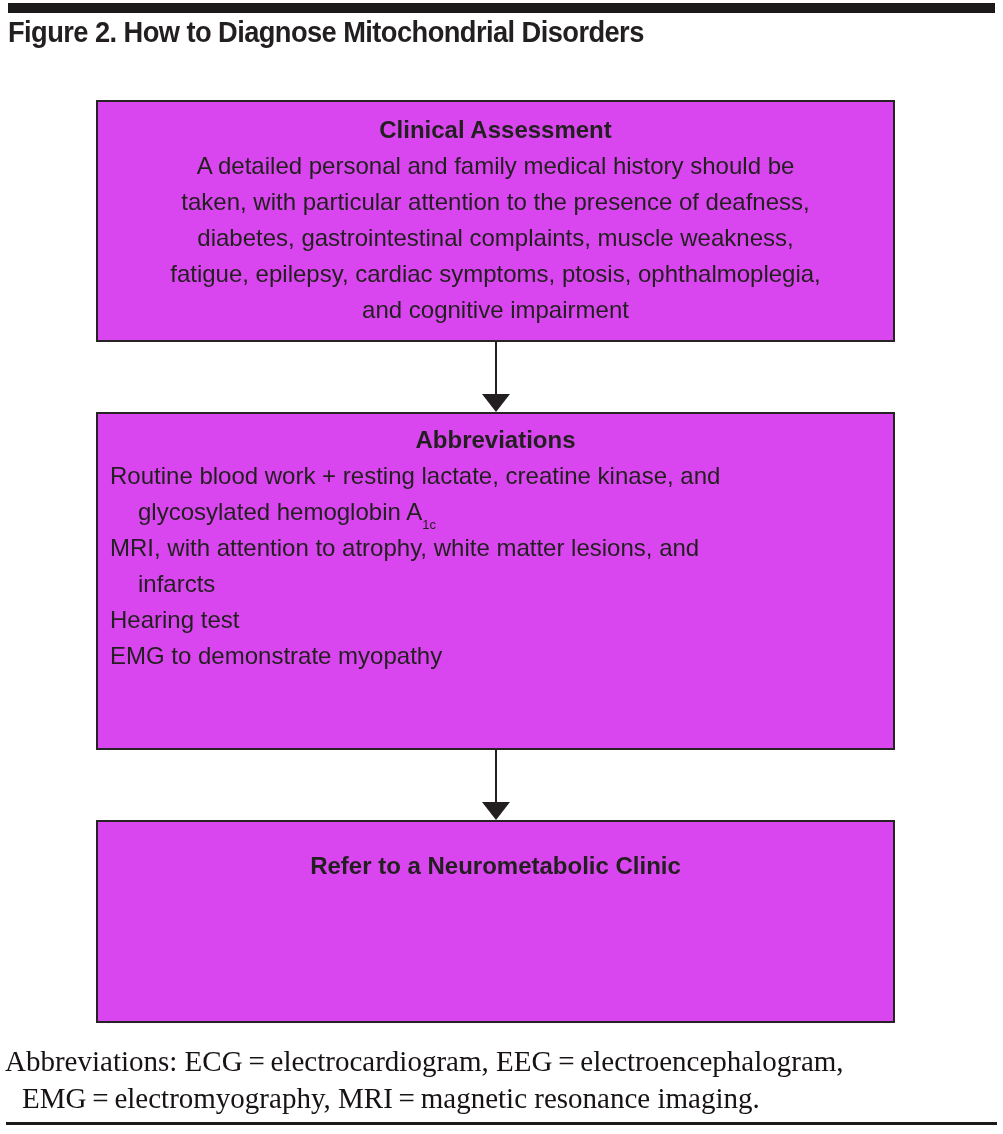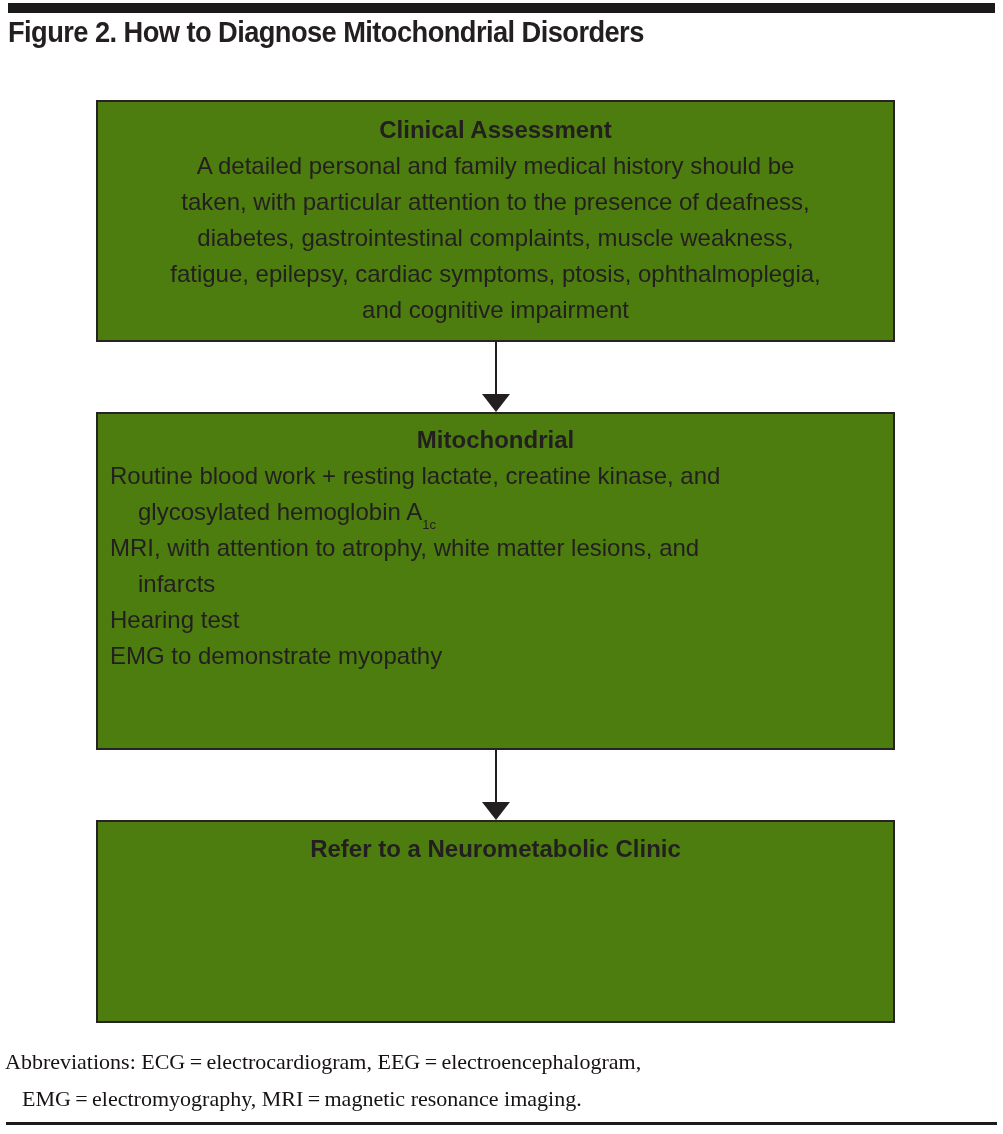--- a/index.html
+++ b/index.html
@@ -14,45 +14,45 @@
   }
   .figure-title {
     position:absolute; left:8px; top:16px; margin:0;
     font-size:29px; font-weight:700; letter-spacing:-0.6px; white-space:nowrap;
     transform:scaleX(0.94); transform-origin:0 50%;
     color:#231f20;
   }
   .flowchart { position:absolute; left:96px; top:100px; width:799px; }
   .box {
     box-sizing:border-box; width:100%;
-    background:#4d7c0f; border:2px solid #272324;
+    background:#d946ef; border:2px solid #272324;
     font-size:24px; line-height:36px; color:#231f20;
   }
   .box-heading { font-weight:700; text-align:center; }
   .box-1 { height:242px; padding:10px 22px; text-align:center; }
   .box-2 { height:338px; padding:8px 12px 2px 12px; text-align:left; }
-  .box-3 { height:203px; padding:9px 22px; text-align:center; }
+  .box-3 { height:203px; padding:26px 22px; text-align:center; }
   .pre { white-space:pre-line; }
   .inv-item { padding-left:28px; text-indent:-28px; }
   sub.a1c { font-size:13px; line-height:0; position:relative; bottom:-3px; }
   .arrow { position:relative; height:70px; }
   .arrow-line {
     position:absolute; left:50%; margin-left:-1px; top:0;
     width:2px; height:52px; background:#231f20;
   }
   .arrow-head {
     position:absolute; left:50%; margin-left:-14px; top:52px;
     width:0; height:0;
     border-left:14px solid transparent; border-right:14px solid transparent;
     border-top:18px solid #231f20;
   }
   .abbreviations {
     position:absolute; left:5px; top:1043px; width:993px; box-sizing:border-box;
     font-family:"Liberation Serif","DejaVu Serif",serif;
-    font-size:22px; line-height:37px; color:#161215;
+    font-size:29px; line-height:37px; color:#161215;
     padding-left:17px; text-indent:-17px;
   }
   .bottom-rule {
     position:absolute; left:6px; top:1122px; width:991px; height:3px;
     background:#1b191a;
   }
 </style>
 </head>
 <body>
 
@@ -70,21 +70,21 @@
 fatigue, epilepsy, cardiac symptoms, ptosis, ophthalmoplegia,
 and cognitive impairment</span></div>
   </div>
 
   <div class="arrow">
     <div class="arrow-line"></div>
     <div class="arrow-head"></div>
   </div>
 
   <div class="box box-2">
-    <div class="box-heading">Mitochondrial</div>
+    <div class="box-heading">Abbreviations</div>
     <div class="inv-item"><span class="pre">Routine blood work + resting lactate, creatine kinase, and
 glycosylated hemoglobin A</span><sub class="a1c">1c</sub></div>
     <div class="inv-item"><span class="pre">MRI, with attention to atrophy, white matter lesions, and
 infarcts</span></div>
     <div class="inv-item"><span class="pre">Hearing test</span></div>
     <div class="inv-item"><span class="pre">EMG to demonstrate myopathy</span></div>
   </div>
 
   <div class="arrow">
     <div class="arrow-line"></div>

